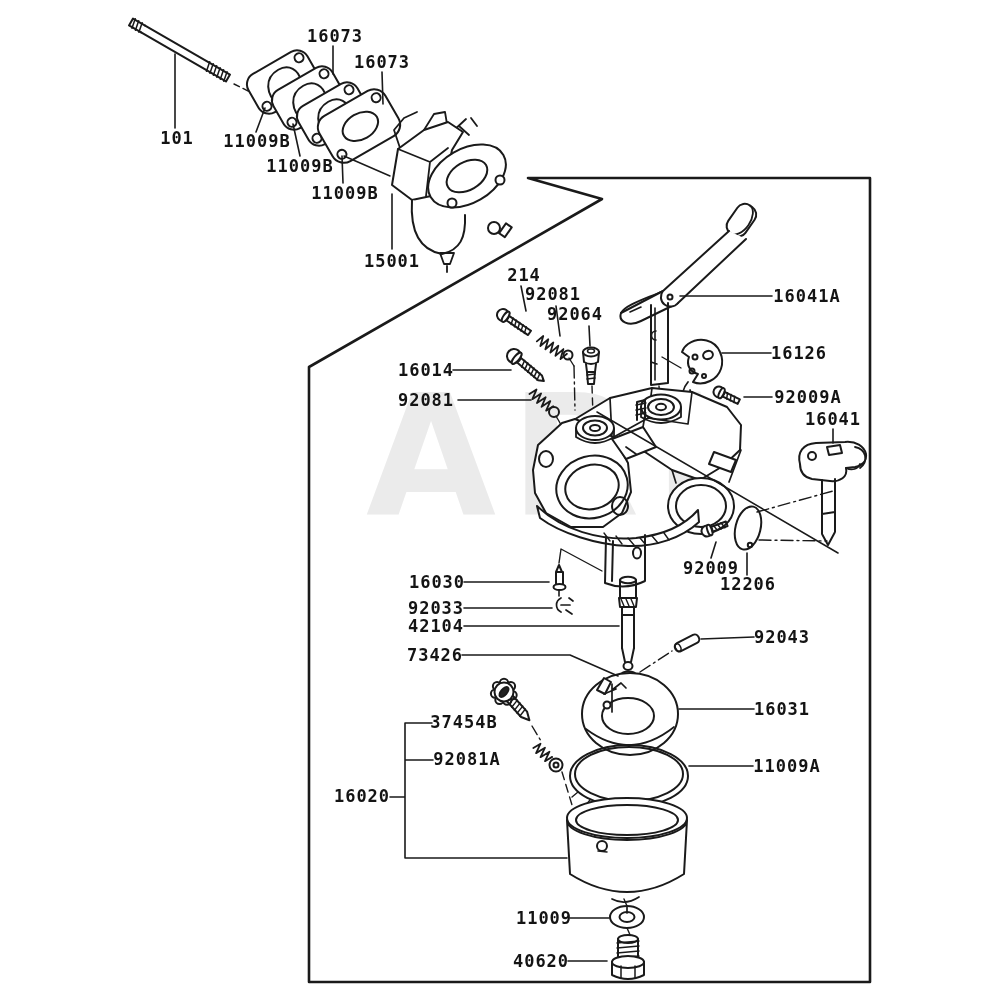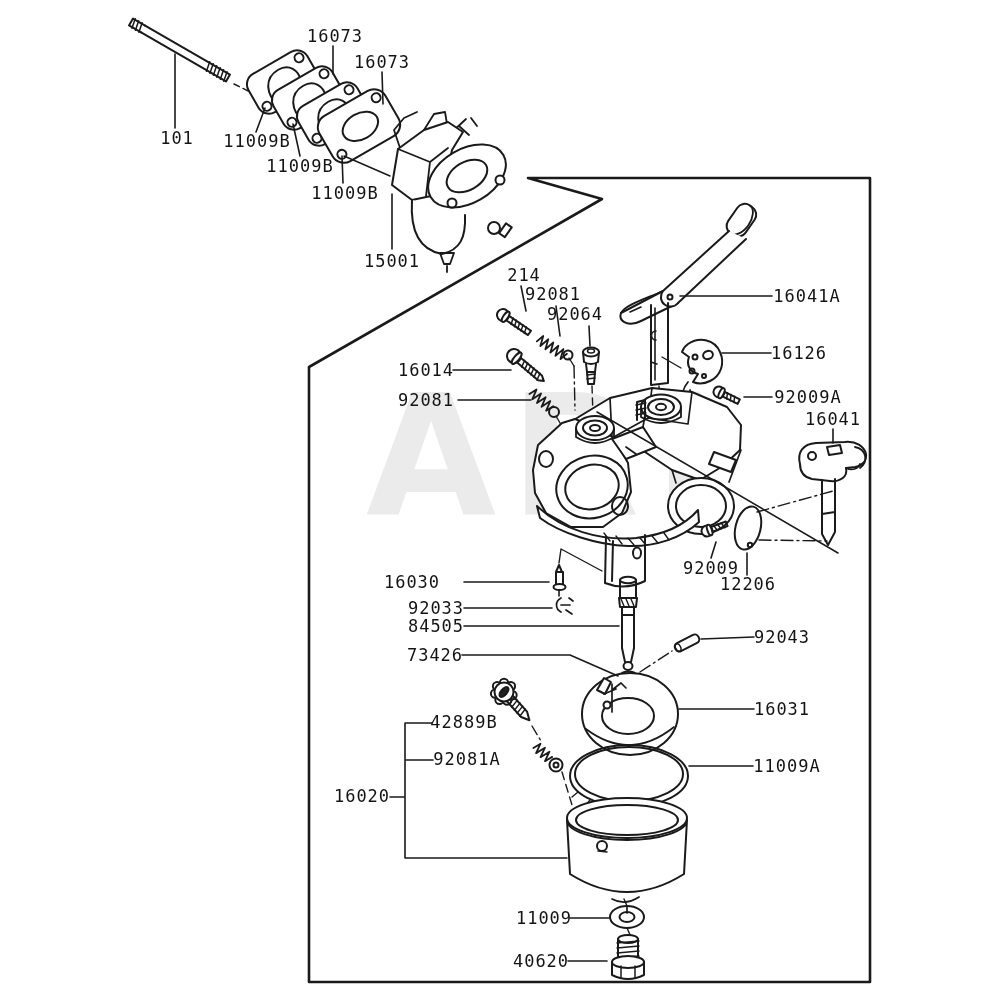--- a/index.html
+++ b/index.html
@@ -4,21 +4,21 @@
 <style>
   html,body{margin:0;padding:0;background:#fff;}
   #stage{position:relative;width:1000px;height:1000px;background:#ffffff;overflow:hidden;
          font-family:"DejaVu Sans Mono","Liberation Mono",monospace;}
   #watermark{position:absolute;left:366px;top:372px;z-index:1;
              font-family:"DejaVu Sans","Liberation Sans",sans-serif;
              font-weight:bold;font-size:168px;line-height:1;letter-spacing:14px;
              color:#ebebeb;user-select:none;}
   #art{position:absolute;left:0;top:0;z-index:2;}
   .lbl{position:absolute;z-index:3;transform:translateX(-50%);
-       font-size:17px;font-weight:normal;color:#141414;letter-spacing:1px;white-space:nowrap;}
+       font-size:17px;font-weight:bold;color:#141414;letter-spacing:1px;white-space:nowrap;}
   svg *{vector-effect:none;}
 </style>
 </head>
 <body>
 
 <div id="stage">
 
   <div id="watermark">ARI</div>
 
   <svg id="art" width="1000" height="1000" viewBox="0 0 1000 1000" fill="none" stroke="#1a1a1a" stroke-width="2" stroke-linecap="round" stroke-linejoin="round">
@@ -365,27 +365,27 @@
   <div class="lbl" style="left:392px;top:251px">15001</div>
   <div class="lbl" style="left:524px;top:265px">214</div>
   <div class="lbl" style="left:553px;top:284px">92081</div>
   <div class="lbl" style="left:575px;top:304px">92064</div>
   <div class="lbl" style="left:807px;top:286px">16041A</div>
   <div class="lbl" style="left:799px;top:343px">16126</div>
   <div class="lbl" style="left:808px;top:387px">92009A</div>
   <div class="lbl" style="left:833px;top:409px">16041</div>
   <div class="lbl" style="left:426px;top:360px">16014</div>
   <div class="lbl" style="left:426px;top:390px">92081</div>
-  <div class="lbl" style="left:412px;top:572px">16030</div>
+  <div class="lbl" style="left:437px;top:572px">16030</div>
   <div class="lbl" style="left:436px;top:598px">92033</div>
-  <div class="lbl" style="left:436px;top:616px">84505</div>
+  <div class="lbl" style="left:436px;top:616px">42104</div>
   <div class="lbl" style="left:711px;top:558px">92009</div>
   <div class="lbl" style="left:748px;top:574px">12206</div>
   <div class="lbl" style="left:782px;top:627px">92043</div>
   <div class="lbl" style="left:435px;top:645px">73426</div>
   <div class="lbl" style="left:782px;top:699px">16031</div>
-  <div class="lbl" style="left:464px;top:712px">42889B</div>
+  <div class="lbl" style="left:464px;top:712px">37454B</div>
   <div class="lbl" style="left:467px;top:749px">92081A</div>
   <div class="lbl" style="left:787px;top:756px">11009A</div>
   <div class="lbl" style="left:362px;top:786px">16020</div>
   <div class="lbl" style="left:544px;top:908px">11009</div>
   <div class="lbl" style="left:541px;top:951px">40620</div>
 </div>
 
 </body></html>

